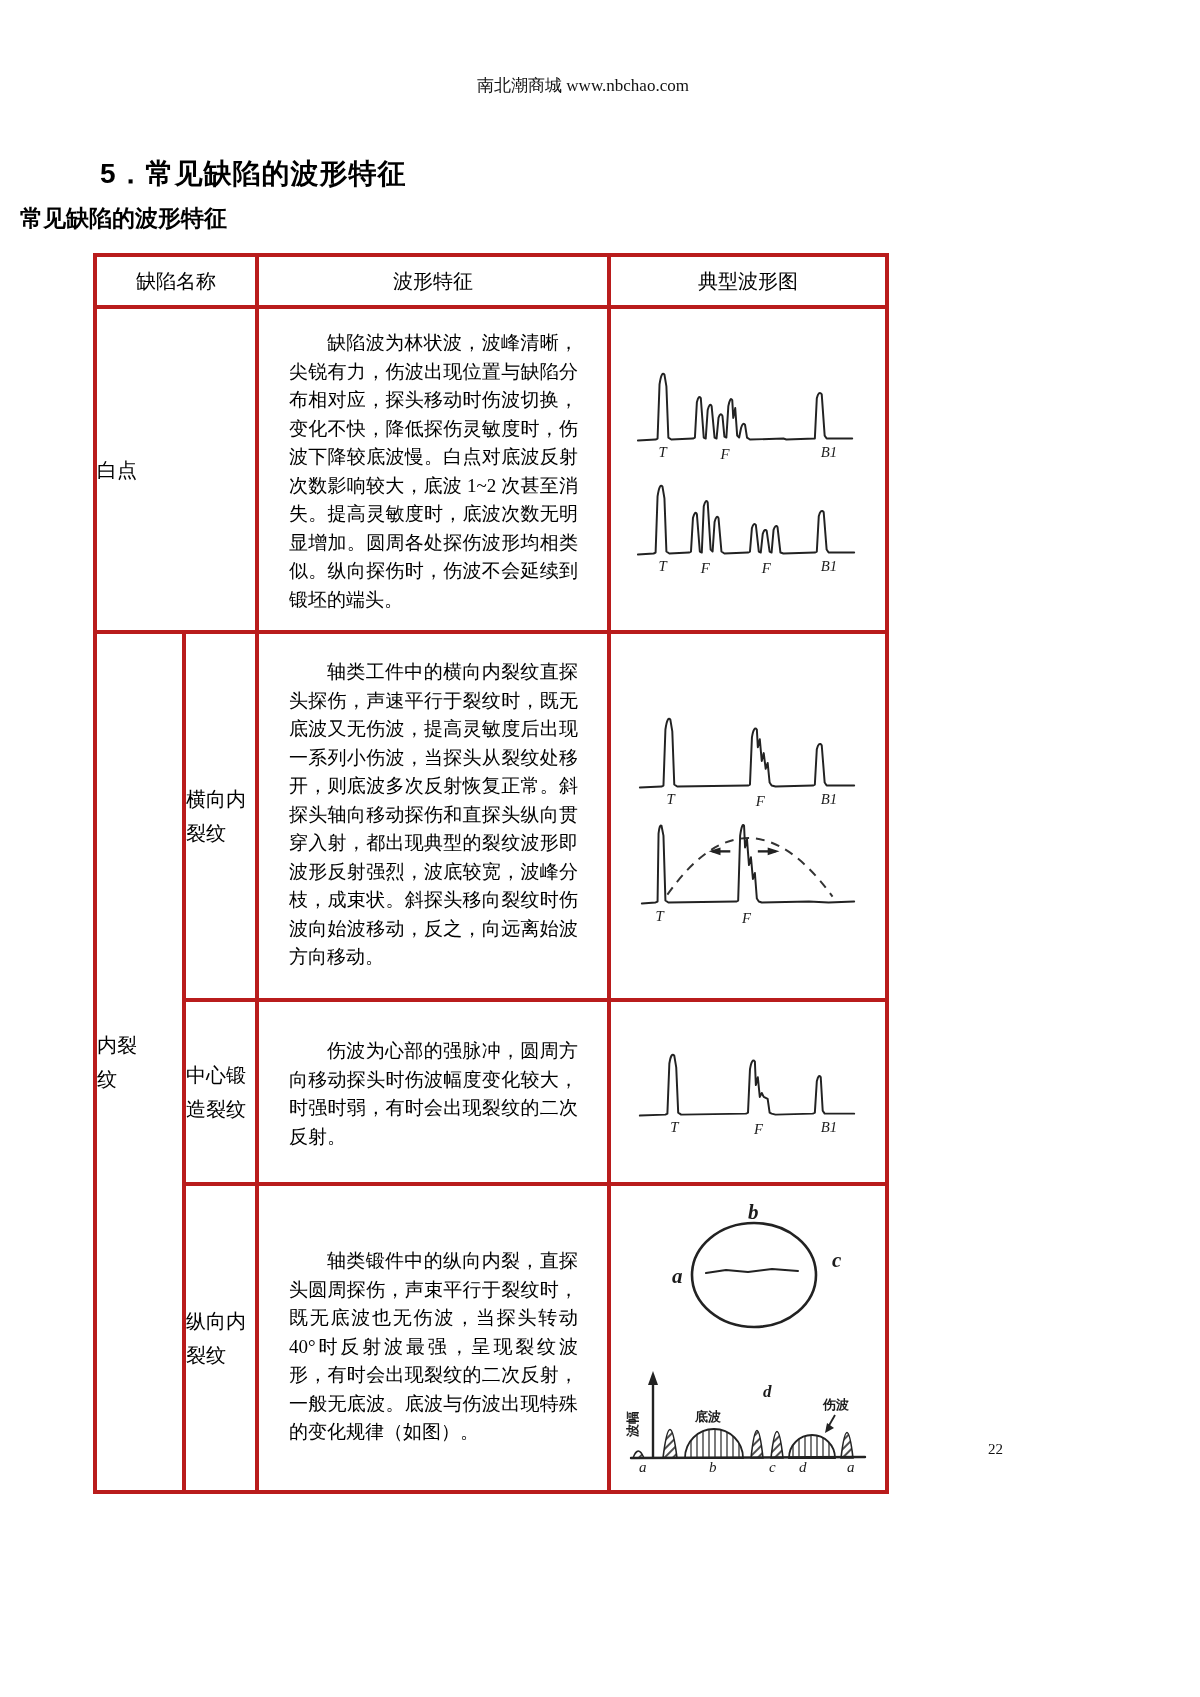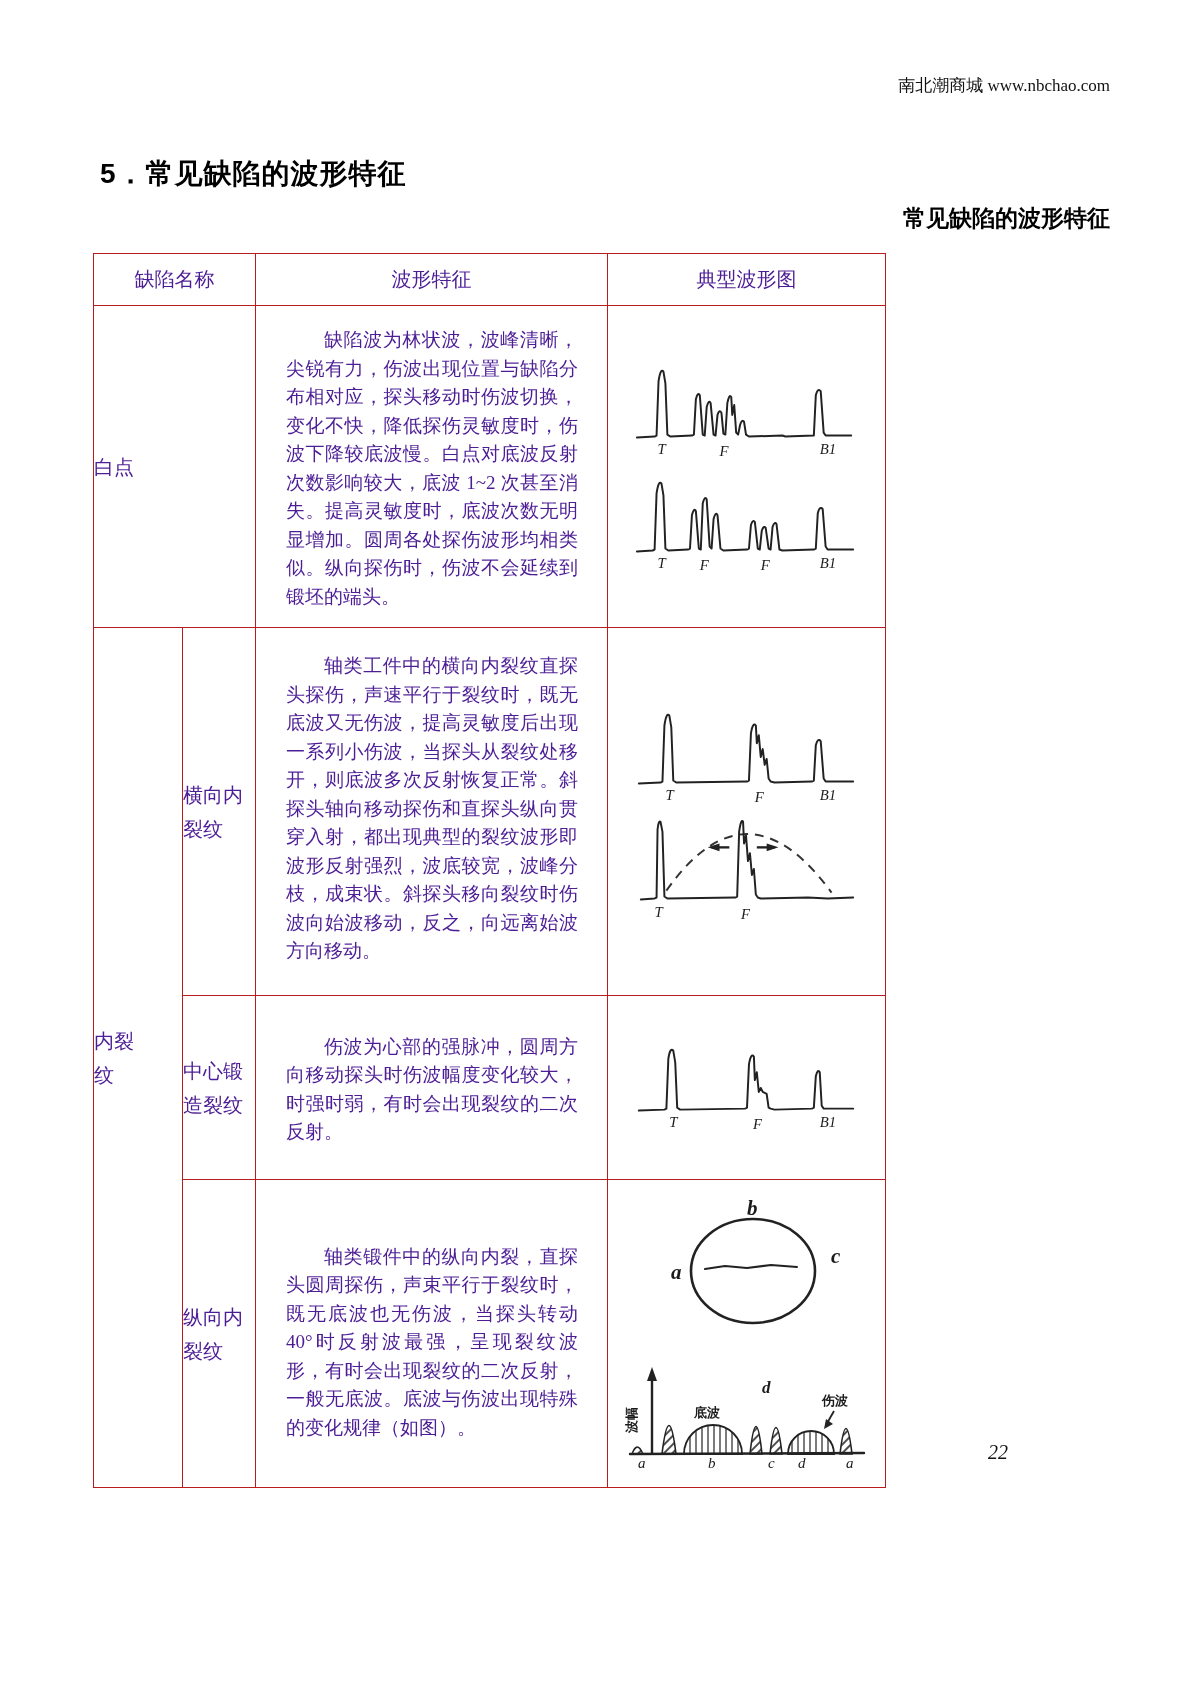--- a/index.html
+++ b/index.html
@@ -3,38 +3,38 @@
 <meta charset="utf-8">
 <style>
   html,body { margin:0; padding:0; background:#e8e8e8; }
   .page {
     position:relative; width:1200px; height:1697px; background:#ffffff;
     margin:0 auto; overflow:hidden;
     font-family:"Liberation Serif", serif; color:#1b1b1b;
   }
   .site-header {
     position:absolute; top:74px; left:0; width:1110px;
-    text-align:right; font-size:17px; color:#111;
+    text-align:center; font-size:17px; color:#111;padding-left:28px;
   }
   .doc-title {
     position:absolute; top:136px; left:100px;
     font-family:"Liberation Sans", sans-serif;
     font-weight:bold; font-size:28px; letter-spacing:1px; color:#000;
   }
   .tbl-caption {
-    position:absolute; top:203px; left:0; width:1110px; text-align:right;
+    position:absolute; top:203px; left:0; width:1110px; text-align:left;
     font-family:"Liberation Sans", sans-serif;
-    font-weight:bold; font-size:23px; color:#000;
+    font-weight:bold; font-size:23px; color:#000;padding-left:20px;
   }
   table.defect {
     position:absolute; left:93px; top:253px; width:792px;
     border-collapse:collapse; table-layout:fixed;
   }
   table.defect td, table.defect th {
-    border:1px solid #b91c1c; padding:0; color:#4c1d95;
+    border:4px solid #b91c1c; padding:0; color:#000000;
     font-weight:normal; overflow:hidden;
   }
   th.col-head { font-size:20px; text-align:center; vertical-align:middle; }
   td.name-cell {
     font-size:20px; text-align:left; vertical-align:middle;
     white-space:pre-line; line-height:34px;
   }
   td.feature-cell { vertical-align:top; }
   td.feature-cell.v-mid { vertical-align:middle; }
   td.feature-cell p {
@@ -47,21 +47,21 @@
   svg { display:block; }
   svg .trace { fill:none; stroke:#222; stroke-width:2; stroke-linejoin:round; stroke-linecap:round; }
   svg .trace.thick { stroke-width:2.4; }
   svg .dash { fill:none; stroke:#333; stroke-width:2; stroke-dasharray:9 7; }
   svg text { font-family:"Liberation Serif", serif; fill:#1b1b1b; }
   svg text.wl { font-style:italic; font-size:15px; }
   svg text.cl { font-style:italic; font-size:21px; font-weight:bold; }
   svg text.zh { font-size:13px; font-weight:bold; }
   svg .head { fill:#222; stroke:none; }
   .page-number {
-    position:absolute; left:988px; top:1441px; font-size:20px; color:#111;font-style:italic;
+    position:absolute; left:988px; top:1441px; font-size:15px; color:#111;
   }
 </style>
 </head>
 <body>
 
 <div class="page">
 
   <div class="site-header">
     <span>南北潮商城  www.nbchao.com</span>
   </div>

